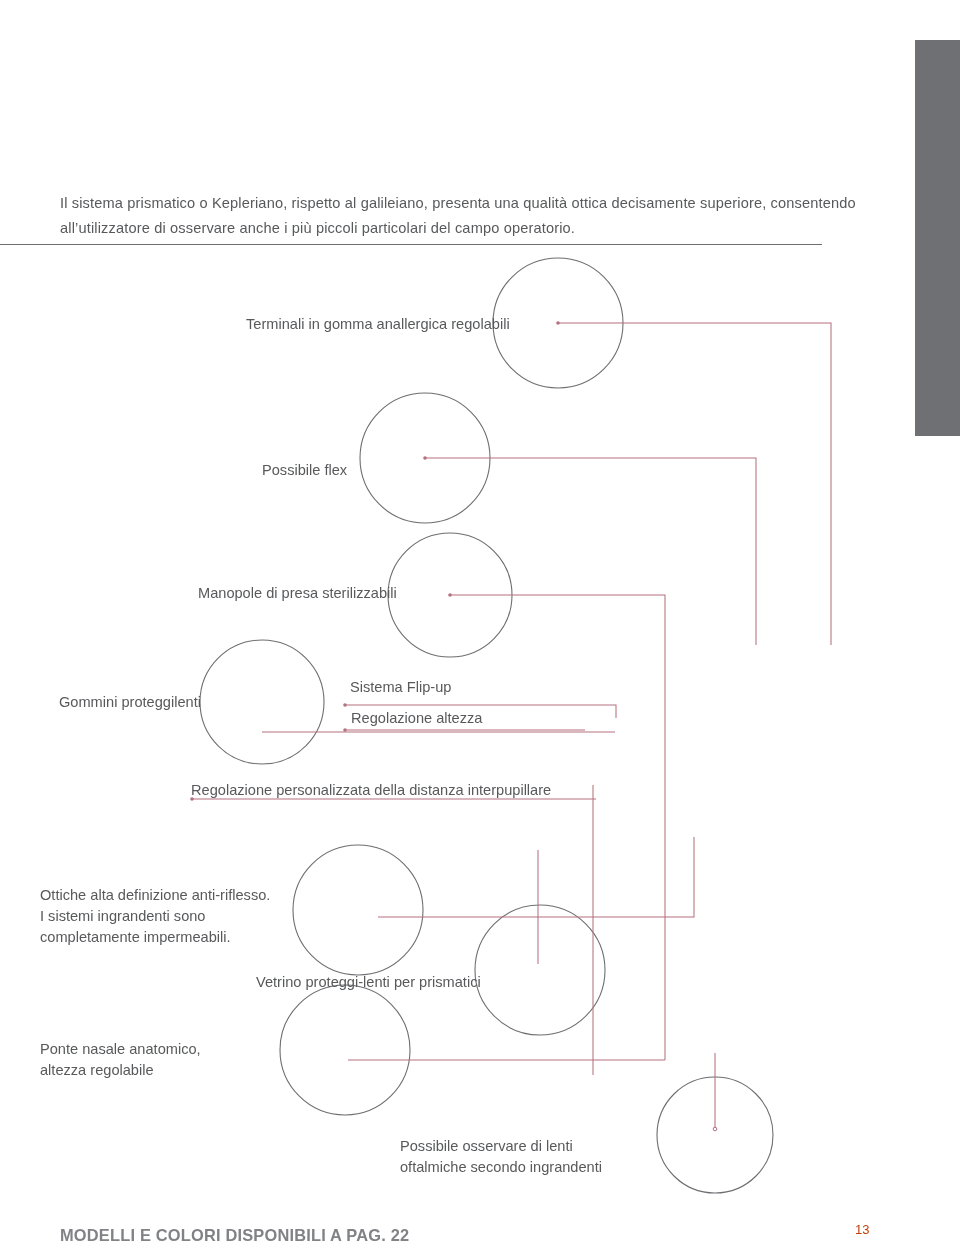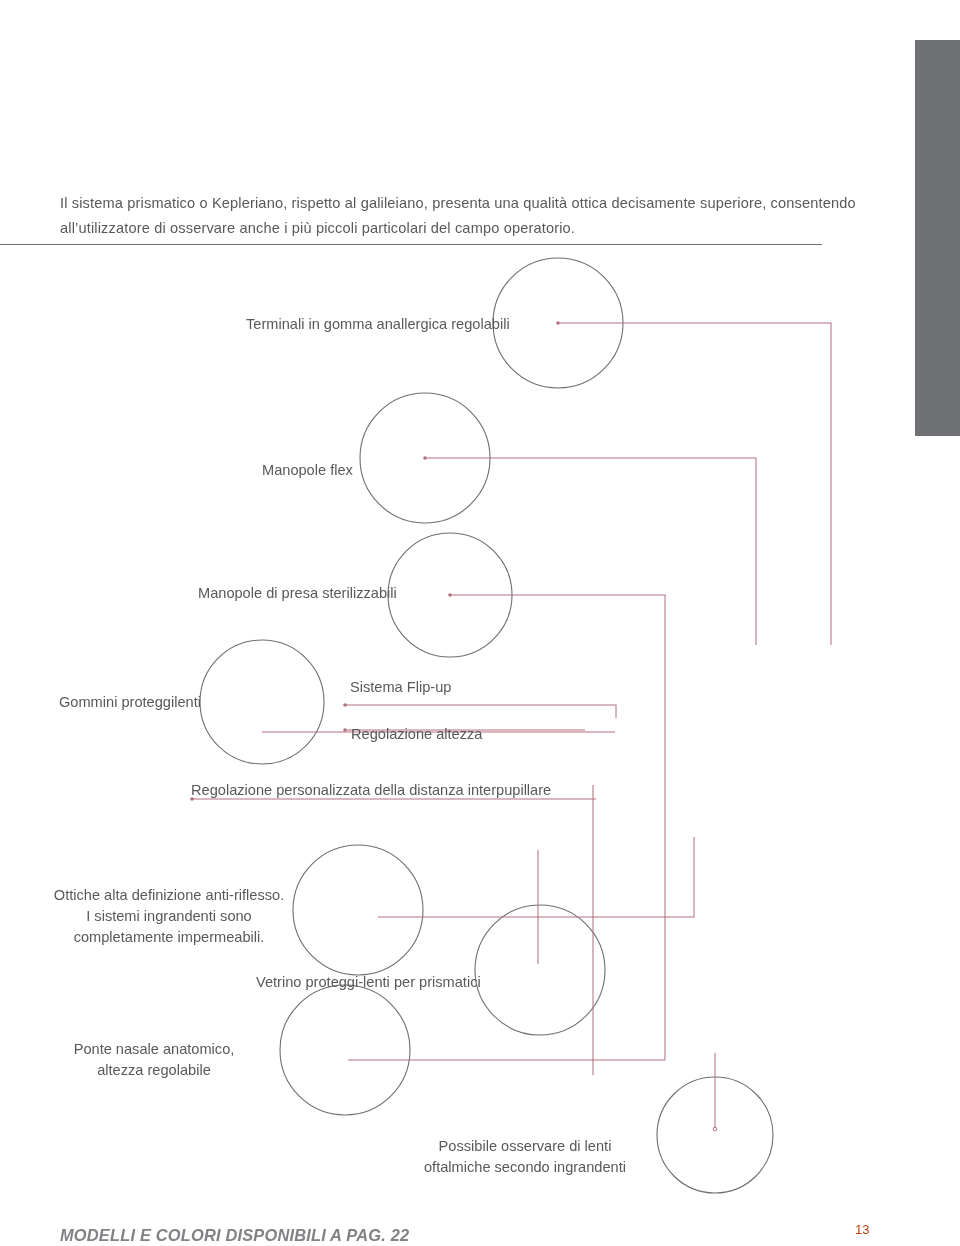--- a/index.html
+++ b/index.html
@@ -63,32 +63,31 @@
 
   
   .label {
     position: absolute;
     font-size: 14.6px;
     line-height: 1.45;
     color: #58595b;
     white-space: nowrap;
   }
   .label.multi { white-space: normal; }
-  .label.right { text-align: center; }
+  .label.right { text-align: left; }
 
   
   .footer-text {
     position: absolute;
     left: 60px;
     top: 1186px;
     font-size: 16.4px;
     font-weight: bold;
     letter-spacing: 0.012em;
     color: #808285;
-    font-style: italic;
   }
   .page-number {
     position: absolute;
     left: 855px;
     top: 1182px;
     font-size: 13px;
     color: #c2410c;
   }
   .glasses-row {
     position: absolute;
@@ -151,29 +150,29 @@
 
       <path d="M348,1020 L665,1020"></path>
 
       <path d="M715,1013 L715,1088"></path>
       <circle cx="715" cy="1089" r="1.8" fill="none" stroke="#b5717f" stroke-width="1"></circle>
     </g>
   </svg>
 
   <div class="label" style="left:246px; top:274px;">Terminali in gomma anallergica regolabili</div>
 
-  <div class="label" style="left:262px; top:420px;">Manopole flex</div>
+  <div class="label" style="left:262px; top:420px;">Possibile flex</div>
 
   <div class="label" style="left:198px; top:543px;text-align:center;">Manopole di presa sterilizzabili</div>
 
   <div class="label" style="left:59px; top:652px;">Gommini proteggilenti</div>
 
   <div class="label" style="left:350px; top:637px;">Sistema Flip-up</div>
 
-  <div class="label" style="left:351px; top:684px;">Regolazione altezza</div>
+  <div class="label" style="left:351px; top:668px;">Regolazione altezza</div>
 
   <div class="label" style="left:191px; top:740px;">Regolazione personalizzata della distanza interpupillare</div>
 
   <div class="label multi right" style="left:40px; top:845px; width:258px;">
     <div>Ottiche alta definizione anti-riflesso.</div>
     <div>I sistemi ingrandenti sono</div>
     <div>completamente impermeabili.</div>
   </div>
 
   <div class="label" style="left:256px; top:932px;">Vetrino proteggi-lenti per prismatici</div>

